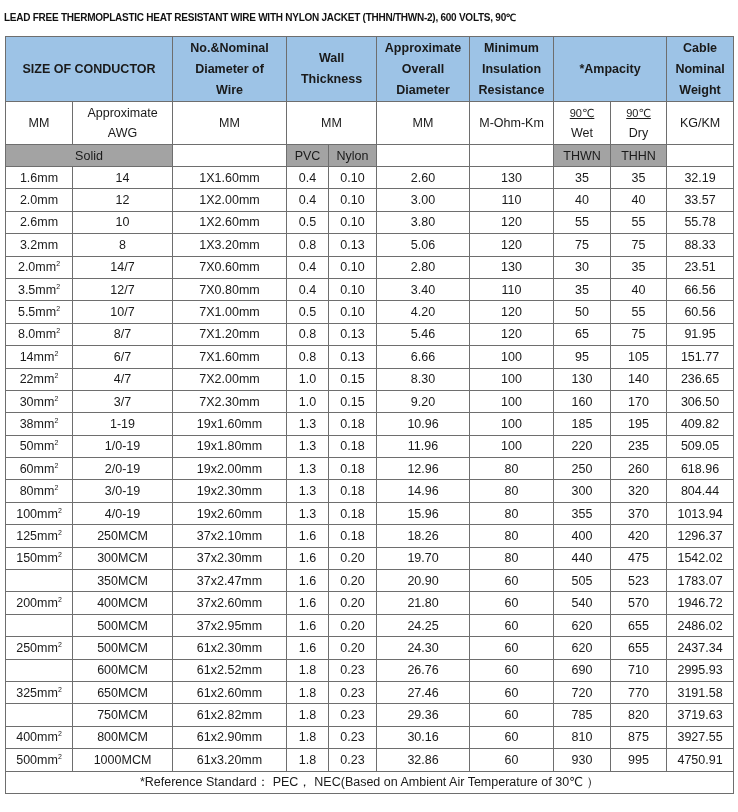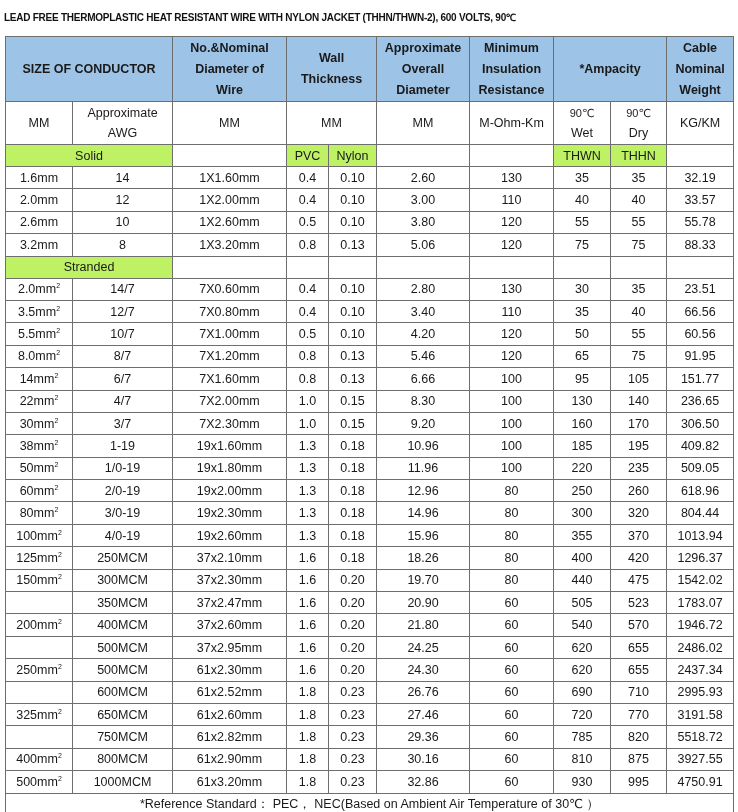--- a/index.html
+++ b/index.html
@@ -13,26 +13,26 @@
       position: absolute; left: 5px; top: 36px;
       border-collapse: collapse; table-layout: fixed; width: 728px;
       font-size: 12.5px;
     }
     table.spec td {
       border: 1px solid #6e6e6e; text-align: center; vertical-align: middle;
       padding: 0; overflow: hidden; white-space: nowrap;
     }
     .hdr td.h { background: #9dc3e6; font-weight: bold; font-size: 12.5px; line-height: 21px; white-space: normal; }
     .units td { height: 42px; line-height: 20px; white-space: normal; }
-    .blue { background: #bef264; margin-left: 36px; }
+    .blue { background: #a3a3a3; margin-left: 36px; }
     .sub td { height: 21px; }
     .data td { height: 21.4px; }
     .foot td { height: 21px; }
     sup { font-size: 7px; vertical-align: 5px; line-height: 0; }
-    .deg { font-size: 11px; }
+    .deg { font-size: 11px; text-decoration: underline; }
   </style>
 </head>
 <body>
 
 <div class="title">LEAD FREE THERMOPLASTIC HEAT RESISTANT WIRE WITH NYLON JACKET  (THHN/THWN-2), 600 VOLTS, 90℃</div>
 
 <table class="spec">
   <colgroup>
     <col style="width:67px">
       <col style="width:100px">
@@ -118,31 +118,20 @@
         <td><span>8</span></td>
         <td><span>1X3.20mm</span></td>
         <td><span>0.8</span></td>
         <td><span>0.13</span></td>
         <td><span>5.06</span></td>
         <td><span>120</span></td>
         <td><span>75</span></td>
         <td><span>75</span></td>
         <td><span>88.33</span></td>
       </tr>
-      <tr class="sub">
-        <td colspan="2" class="blue">Stranded</td>
-        <td></td>
-        <td></td>
-        <td></td>
-        <td></td>
-        <td></td>
-        <td></td>
-        <td></td>
-        <td></td>
-      </tr>
       <tr class="data">
         <td><span>2.0mm</span><sup>2</sup></td>
         <td><span>14/7</span></td>
         <td><span>7X0.60mm</span></td>
         <td><span>0.4</span></td>
         <td><span>0.10</span></td>
         <td><span>2.80</span></td>
         <td><span>130</span></td>
         <td><span>30</span></td>
         <td><span>35</span></td>
@@ -379,21 +368,21 @@
       <tr class="data">
         <td><span></span><sup></sup></td>
         <td><span>750MCM</span></td>
         <td><span>61x2.82mm</span></td>
         <td><span>1.8</span></td>
         <td><span>0.23</span></td>
         <td><span>29.36</span></td>
         <td><span>60</span></td>
         <td><span>785</span></td>
         <td><span>820</span></td>
-        <td><span>5518.72</span></td>
+        <td><span>3719.63</span></td>
       </tr>
       <tr class="data">
         <td><span>400mm</span><sup>2</sup></td>
         <td><span>800MCM</span></td>
         <td><span>61x2.90mm</span></td>
         <td><span>1.8</span></td>
         <td><span>0.23</span></td>
         <td><span>30.16</span></td>
         <td><span>60</span></td>
         <td><span>810</span></td>

